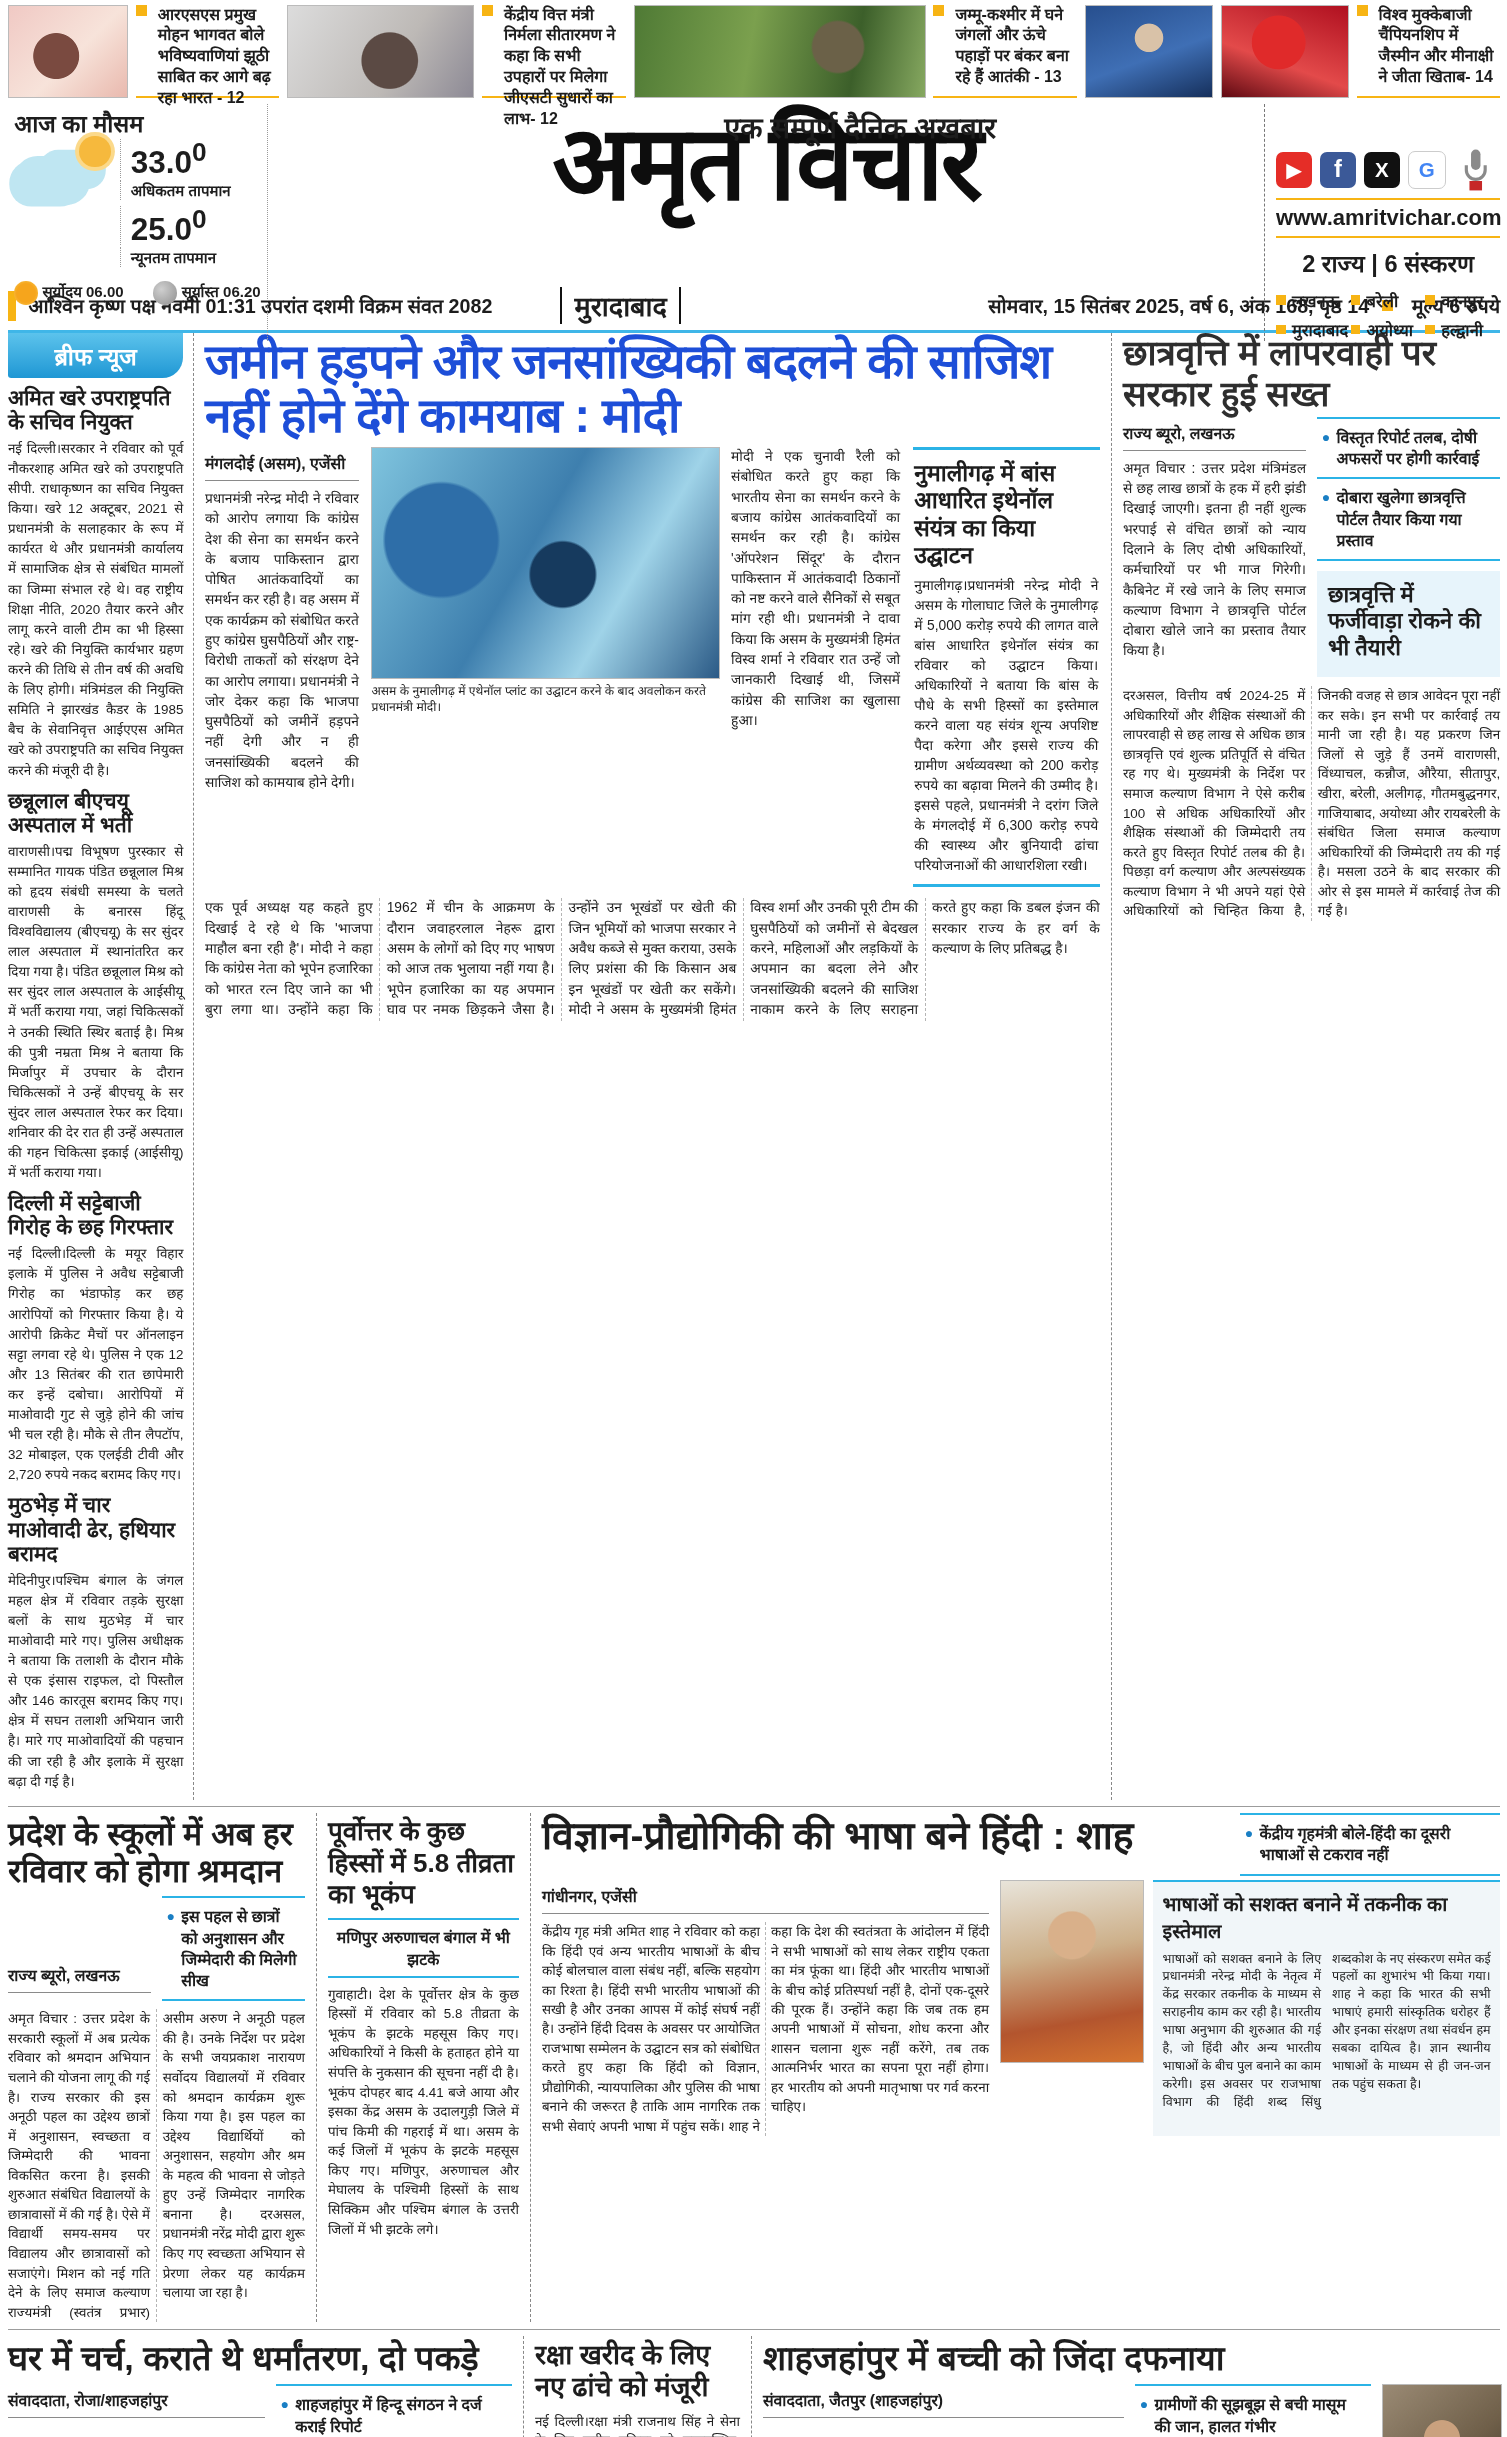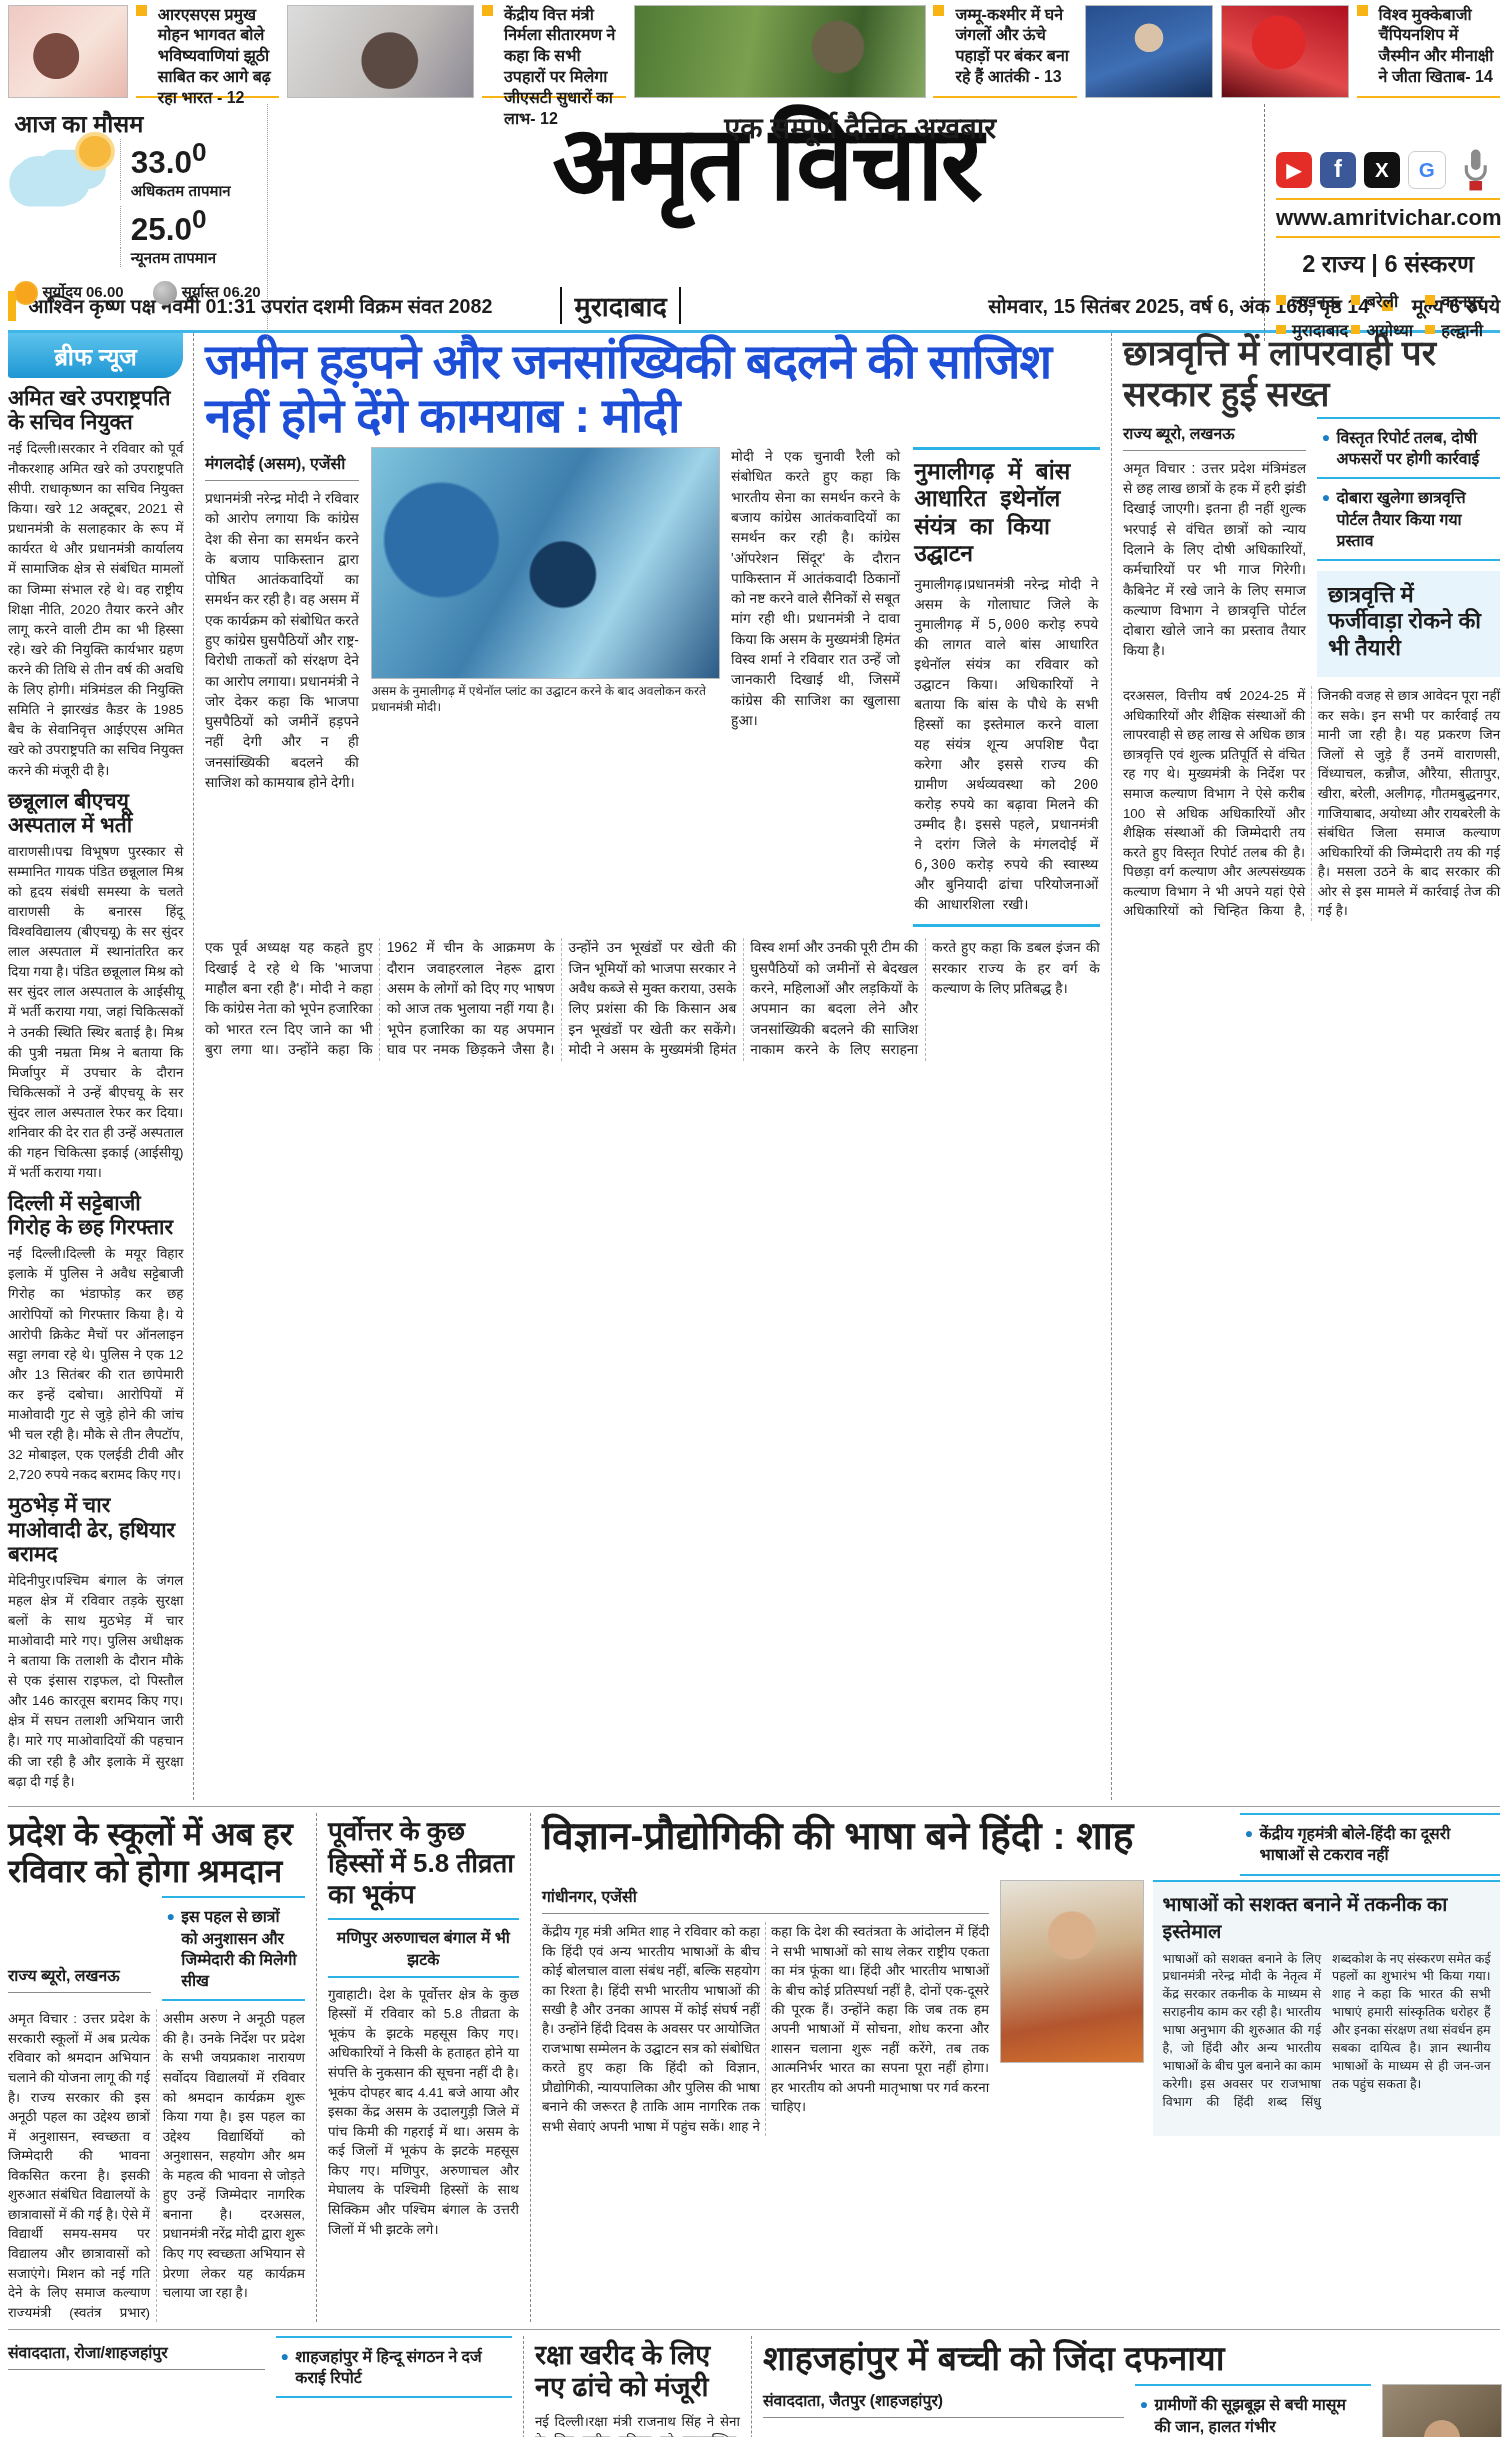--- a/index.html
+++ b/index.html
@@ -63,21 +63,21 @@
   .brief-col{border-right:1.6px dashed #888;padding:0 9.5px 0 0;}
   .ribbon{background:linear-gradient(180deg,#5cc3ec,#1f97d4);color:#fff;font-weight:900;font-size:23.6px;text-align:center;padding:6.3px 0;border-radius:0 0 20.5px 3.2px;margin-bottom:7.9px;}
   .brief-col h3{font-size:21px;font-weight:900;margin:7.9px 0 4.7px;line-height:1.15;}
   .brief-col p{font-size:13.4px;line-height:1.5;margin:0 0 7.9px;}
   .lead-col{padding:0 11px;border-right:1.6px dashed #888;}
   .lead-hl{font-size:48px;font-weight:900;line-height:1.12;letter-spacing:-0.8px;margin:1.6px 0 4.7px;color:#1d4ed8;}
   .lead-kick{font-size:28px;font-weight:800;margin:0 0 7.9px;}
   .lead-row{display:grid;grid-template-columns:154px 347px 169px 1fr;column-gap:12.6px;margin-top:4.7px;}
   .ph-pm{width:347px;height:230px;background:radial-gradient(circle at 20% 40%,#2e6ea8 0 18%,transparent 19%),radial-gradient(circle at 55% 55%,#163a5e 0 14%,transparent 15%),linear-gradient(120deg,#7fc4de,#3e7fae 45%,#9fd3e8 70%,#2b5a86);}
   .caption{font-size:12.2px;color:#222;padding-top:4.7px;line-height:1.3;}
-  .sbox{border-top:3.2px solid #2bb3e6;border-bottom:3.2px solid #2bb3e6;padding:7.9px 1.6px;font-family:Liberation Mono, monospace;}
+  .sbox{border-top:3.2px solid #2bb3e6;border-bottom:3.2px solid #2bb3e6;padding:7.9px 1.6px;}
   .sbox h4{font-size:23px;font-weight:900;margin:1.6px 0 6.3px;line-height:1.2;}
   .sbox p{font-size:13.8px;line-height:1.45;margin:0;}
   .lead-more{margin-top:11px;column-count:5;column-gap:14px;column-rule:0.8px dashed #b5b5b5;font-size:13.8px;line-height:1.48;}
   .sch-col{padding:0 0 0 11px;}
   .sch-hl{font-size:35px;font-weight:900;line-height:1.15;margin:0 0 3.2px;color:#2e2e2e;}
   .sch-grid{display:grid;grid-template-columns:1fr 1fr;column-gap:11px;}
   .bluebox{background:#e7f4fb;padding:9.5px 11px;margin-top:9.5px;}
   .bluebox h4{font-size:22px;font-weight:900;margin:1.6px 0 6.3px;line-height:1.2;}
   .bluebox p{font-size:13.4px;line-height:1.45;margin:0;}
   .sch-more{margin-top:9.5px;column-count:2;column-gap:12.6px;column-rule:0.8px dashed #b5b5b5;font-size:13.4px;line-height:1.46;}
@@ -315,20 +315,21 @@
           <div class="just">भाषाओं को सशक्त बनाने के लिए प्रधानमंत्री नरेन्द्र मोदी के नेतृत्व में केंद्र सरकार तकनीक के माध्यम से सराहनीय काम कर रही है। भारतीय भाषा अनुभाग की शुरुआत की गई है, जो हिंदी और अन्य भारतीय भाषाओं के बीच पुल बनाने का काम करेगी। इस अवसर पर राजभाषा विभाग की हिंदी शब्द सिंधु शब्दकोश के नए संस्करण समेत कई पहलों का शुभारंभ भी किया गया। शाह ने कहा कि भारत की सभी भाषाएं हमारी सांस्कृतिक धरोहर हैं और इनका संरक्षण तथा संवर्धन हम सबका दायित्व है। ज्ञान स्थानीय भाषाओं के माध्यम से ही जन-जन तक पहुंच सकता है।</div>
         </div>
       </div>
     </div>
   </div>
 
   <hr class="hrule">
 
   <div class="band3">
     <div class="b3a">
+      <h2>घर में चर्च, कराते थे धर्मांतरण, दो पकड़े</h2>
       <div class="b3-head">
         <div class="byline">संवाददाता, रोजा/शाहजहांपुर</div>
         <div class="bul">
             <span class="dot">●</span>
             <span>शाहजहांपुर में हिन्दू संगठन ने दर्ज कराई रिपोर्ट</span>
           </div>
       </div>
 
     </div>
     <div class="b3b">

